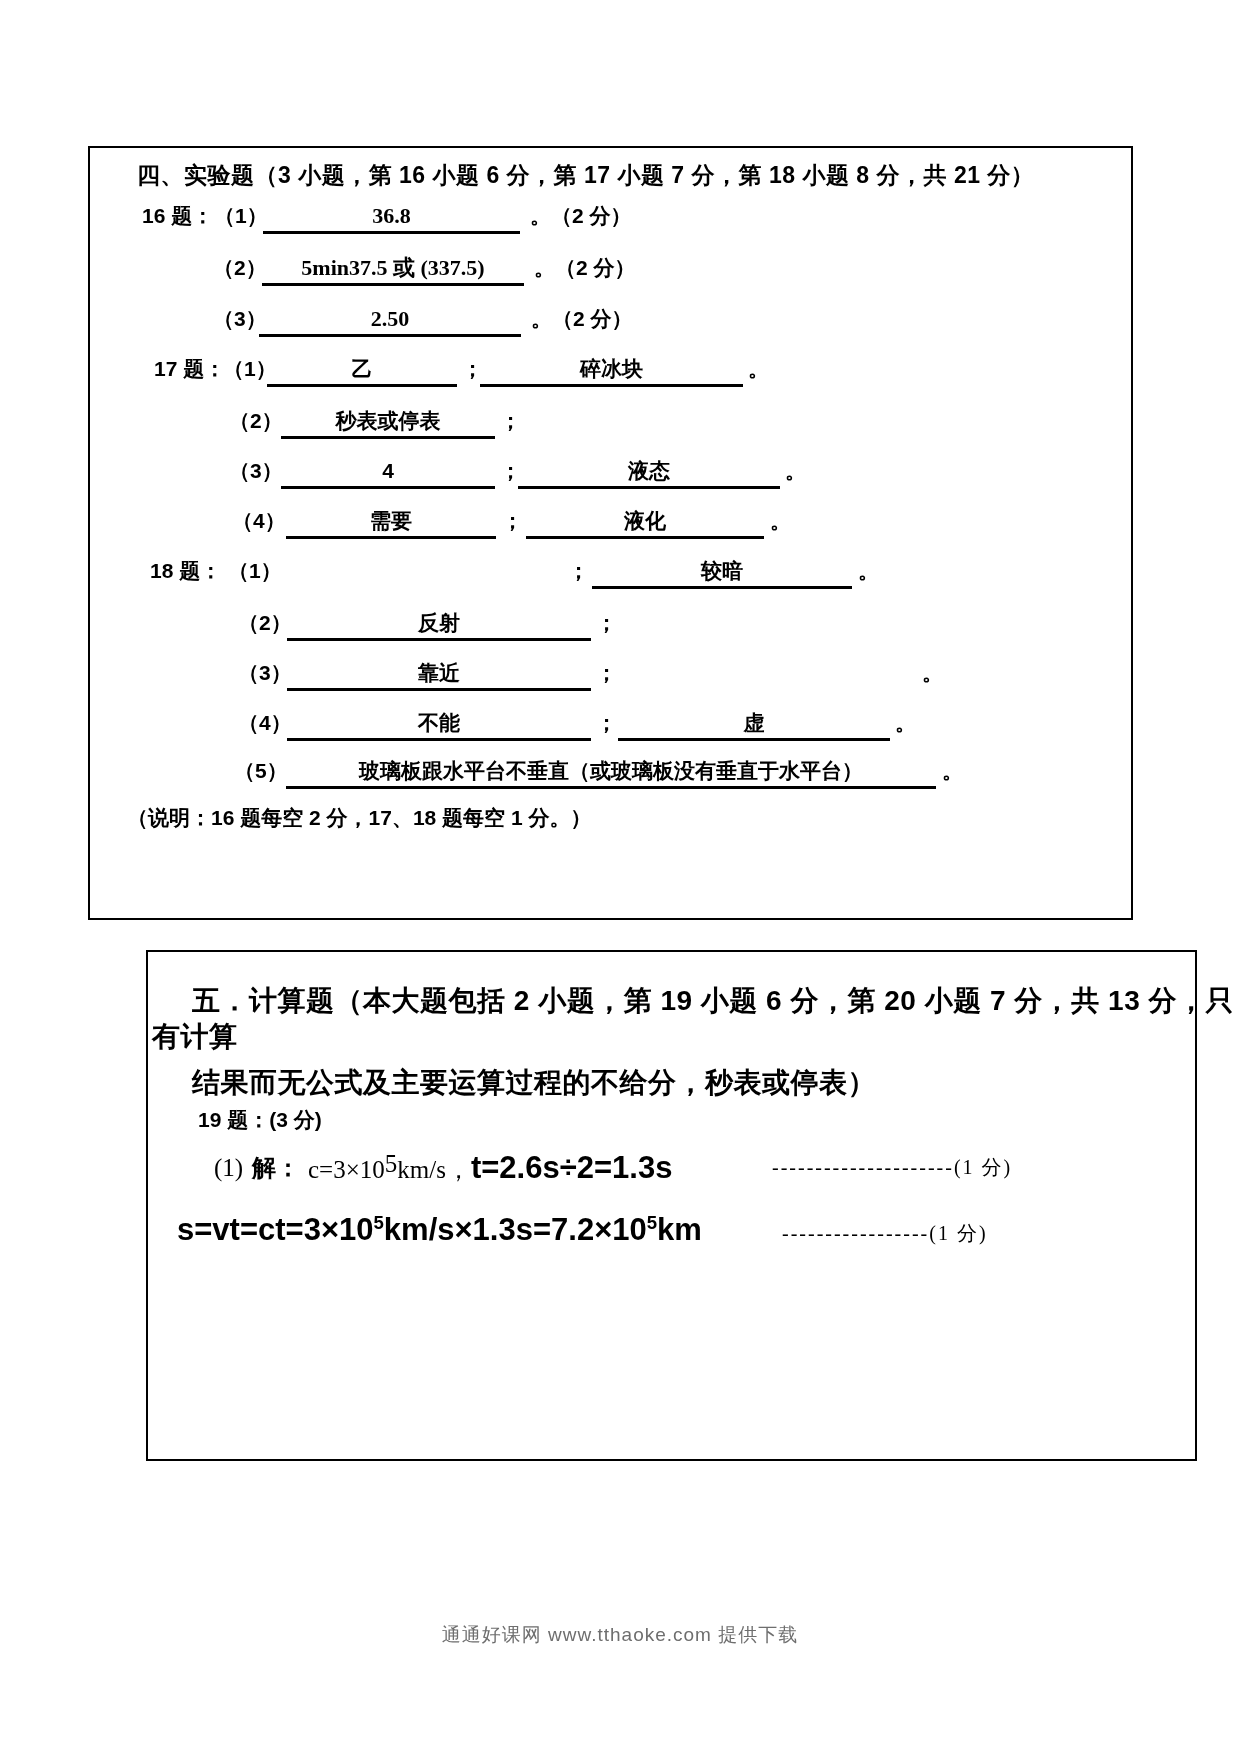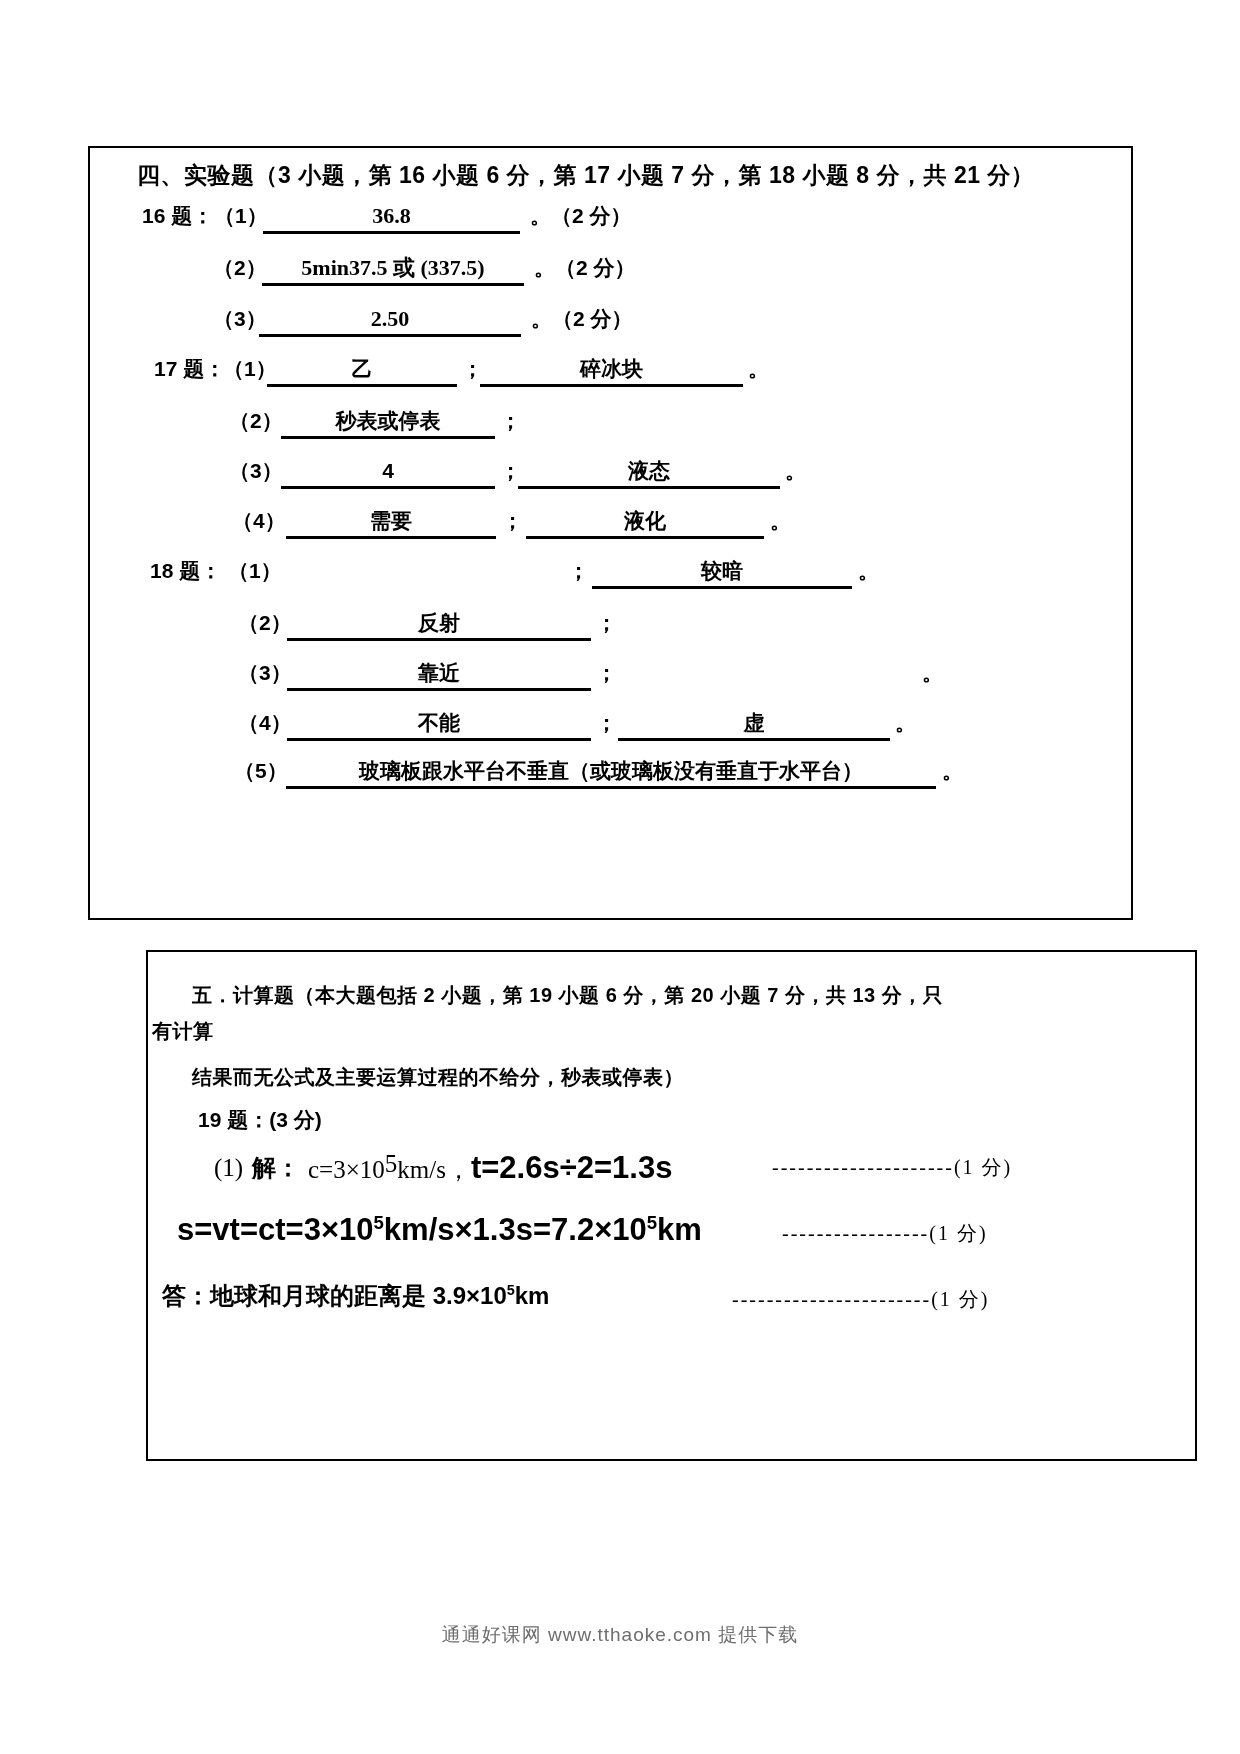--- a/index.html
+++ b/index.html
@@ -13,21 +13,21 @@
   .row{position:absolute;left:0;width:100%;height:38px;}
   .lbl,.num,.sep,.end,.suffix{
     position:absolute;font-weight:bold;font-size:21px;white-space:nowrap;line-height:30px;
   }
   .blank{
     position:absolute;border-bottom:3px solid #000;text-align:center;
     font-weight:bold;font-size:21px;height:30px;line-height:30px;white-space:nowrap;
   }
   .blank.serif{font-family:"Liberation Serif","DejaVu Serif",serif;font-size:22px;}
   .note{position:absolute;font-weight:bold;font-size:21px;white-space:nowrap;}
-  .calc-t{position:absolute;font-weight:bold;font-size:20px;white-space:nowrap;letter-spacing:.5px;}
+  .calc-t{position:absolute;font-weight:bold;font-size:28px;white-space:nowrap;letter-spacing:.5px;}
   .q19{position:absolute;font-weight:bold;font-size:21px;white-space:nowrap;}
   .formula-sans{font-family:"Liberation Sans","DejaVu Sans",sans-serif;font-weight:bold;font-size:31px;}
   .formula-serif{font-family:"Liberation Serif","DejaVu Serif",serif;font-weight:normal;font-size:25px;}
   .jie{font-weight:bold;font-size:24px;}
   .calc-line{position:absolute;left:0;width:100%;height:42px;white-space:nowrap;}
   .dashscore{
     position:absolute;font-family:"Liberation Serif","DejaVu Serif",serif;
     font-size:20px;letter-spacing:2px;white-space:nowrap;line-height:34px;color:#000;
   }
   sup{font-size:60%;vertical-align:super;line-height:0;}
@@ -121,20 +121,21 @@
     <span class="blank" style="left:528px;width:272px;">虚</span>
     <span class="end" style="left:805px;">。</span>
   </div>
 
   <div class="row" style="top:608px;">
     <span class="num" style="left:144px;">（5）</span>
     <span class="blank" style="left:196px;width:650px;">玻璃板跟水平台不垂直（或玻璃板没有垂直于水平台）</span>
     <span class="end" style="left:852px;">。</span>
   </div>
 
+  <div class="note" style="left:37px;top:656px;">（说明：16 题每空 2 分，17、18 题每空 1 分。）</div>
 </div>
 
 <div class="box" style="left:146px;top:950px;width:1047px;height:507px;">
 
   <div class="calc-t" style="left:44px;top:30px;">五．计算题（本大题包括 2 小题，第 19 小题 6 分，第 20 小题 7 分，共 13 分，只</div>
   <div class="calc-t" style="left:4px;top:66px;">有计算</div>
   <div class="calc-t" style="left:44px;top:112px;">结果而无公式及主要运算过程的不给分，秒表或停表）</div>
 
   <div class="q19" style="left:50px;top:154px;">19 题：(3 分)</div>
 
@@ -143,19 +144,15 @@
     <span class="jie" style="position:absolute;left:104px;top:4px;">解：</span>
     <span style="position:absolute;left:160px;top:2px;"><span class="formula-serif">c=3×10</span><sup class="formula-serif">5</sup><span class="formula-serif">km/s，</span><span class="formula-sans">t=2.6s÷2=1.3s</span></span>
     <span class="dashscore" style="left:624px;top:2px;"><span>---------------------</span><span>(1 分)</span></span>
   </div>
 
   <div class="calc-line" style="top:260px;">
     <span class="formula-sans" style="position:absolute;left:29px;top:0;"><span>s=vt=ct=3×10</span><sup>5</sup><span>km/s×1.3s=7.2×10</span><sup>5</sup><span>km</span></span>
     <span class="dashscore" style="left:634px;top:4px;"><span>-----------------</span><span>(1 分)</span></span>
   </div>
 
-  <div class="calc-line" style="top:326px;">
-    <span class="jie" style="position:absolute;left:14px;top:2px;"><span>答：地球和月球的距离是 3.9×10</span><sup>5</sup><span>km</span></span>
-    <span class="dashscore" style="left:584px;top:4px;"><span>-----------------------</span><span>(1 分)</span></span>
-  </div>
 </div>
 
 <div class="footer">通通好课网  www.tthaoke.com  提供下载</div>
 
 </body></html>

